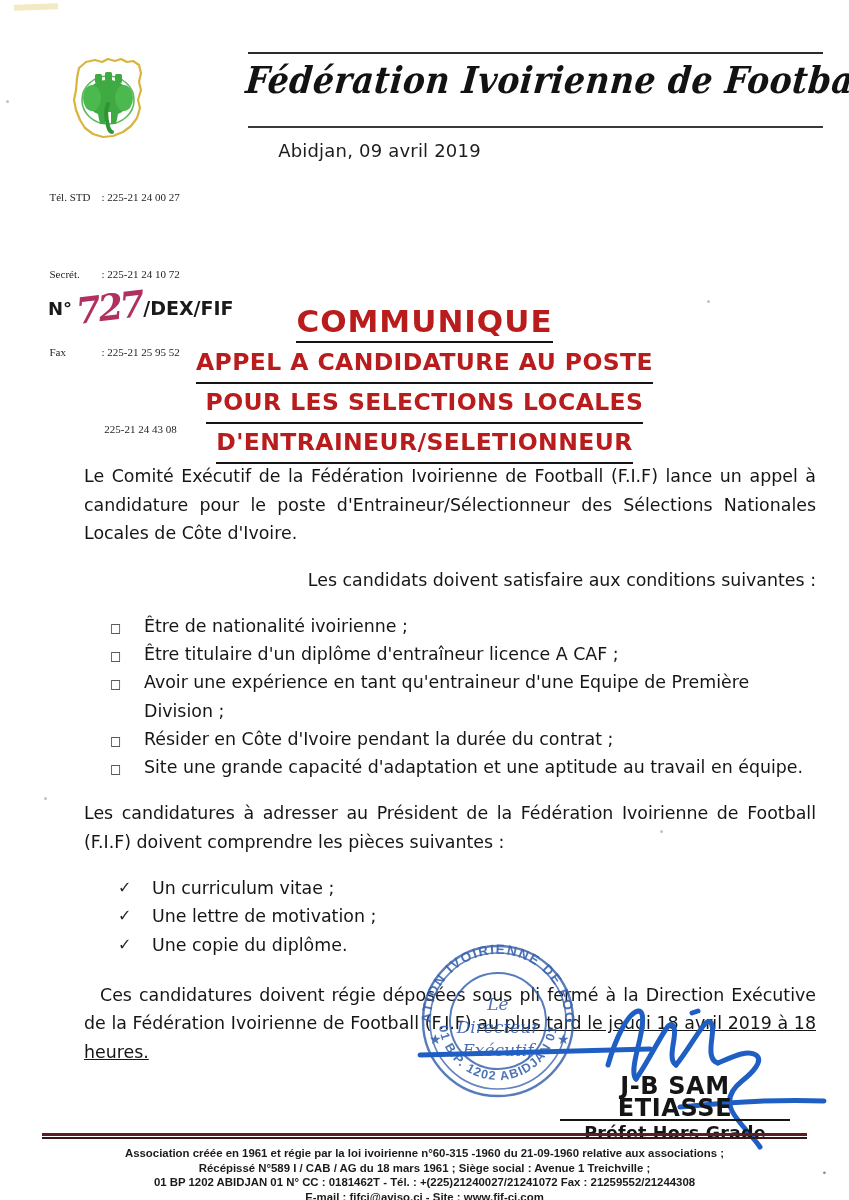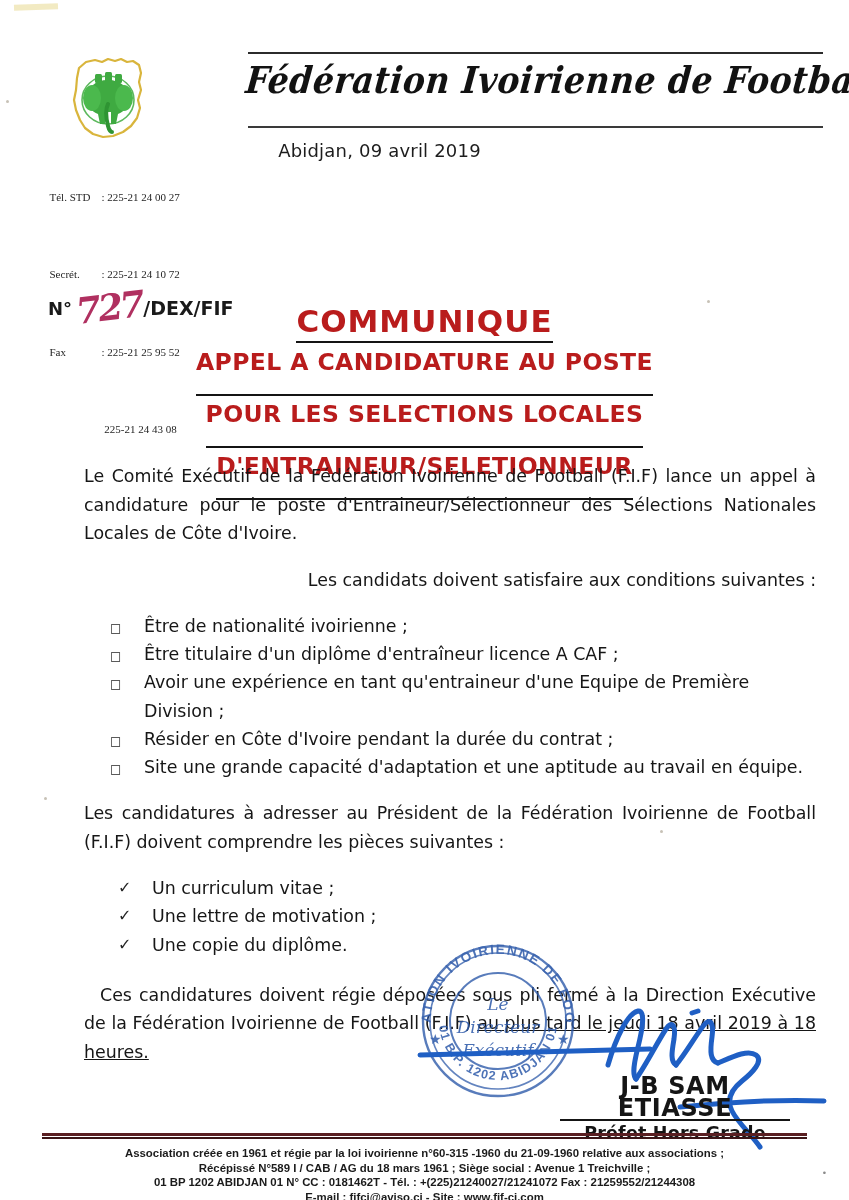--- a/index.html
+++ b/index.html
@@ -150,21 +150,21 @@
     display: inline-block;
     border-bottom: 2px solid #141414;
     padding-bottom: 1px;
   }
   .t-sub {
     font-size: 23.5px;
     letter-spacing: .4px;
     line-height: 31px;
     display: inline-block;
     border-bottom: 2px solid #141414;
-    padding-bottom: 16px;
+    padding-bottom: 4px;
     margin-top: 3px;
   }
   .title-line { line-height: 34px; }
 
   
   .body {
     position: absolute;
     left: 84px; top: 462px;
     width: 732px;
     font-family: "DejaVu Sans", sans-serif;

